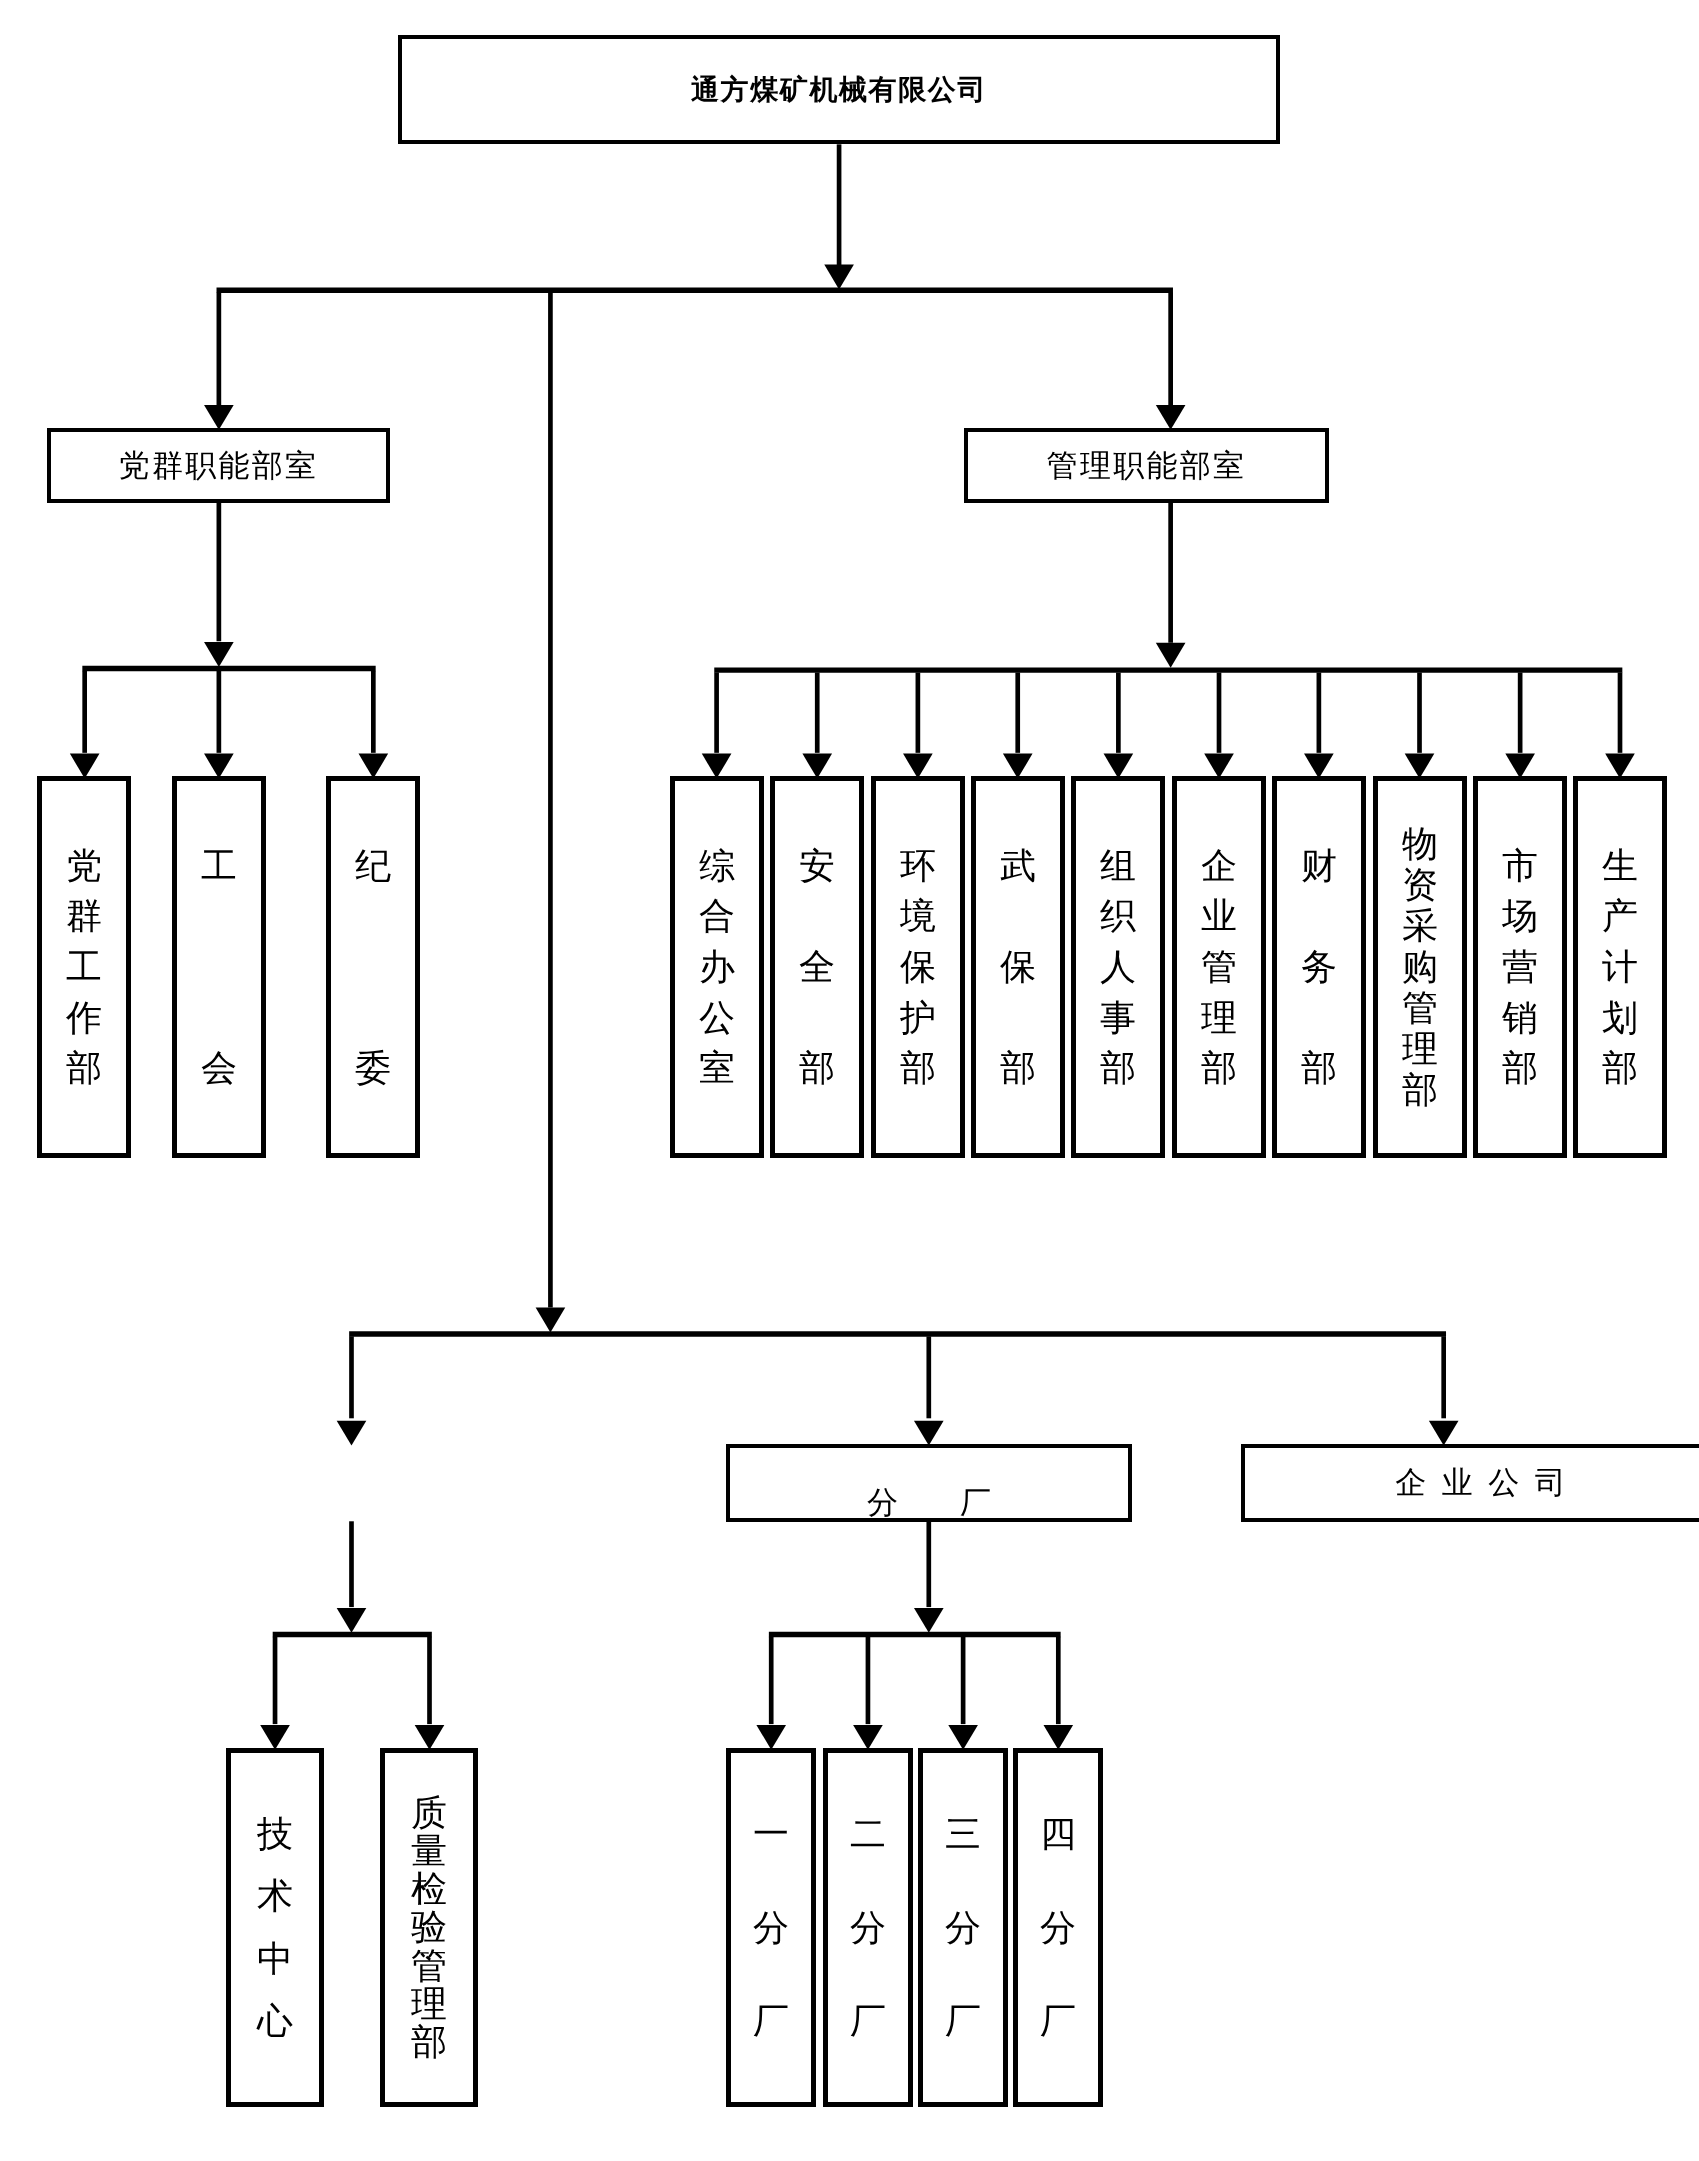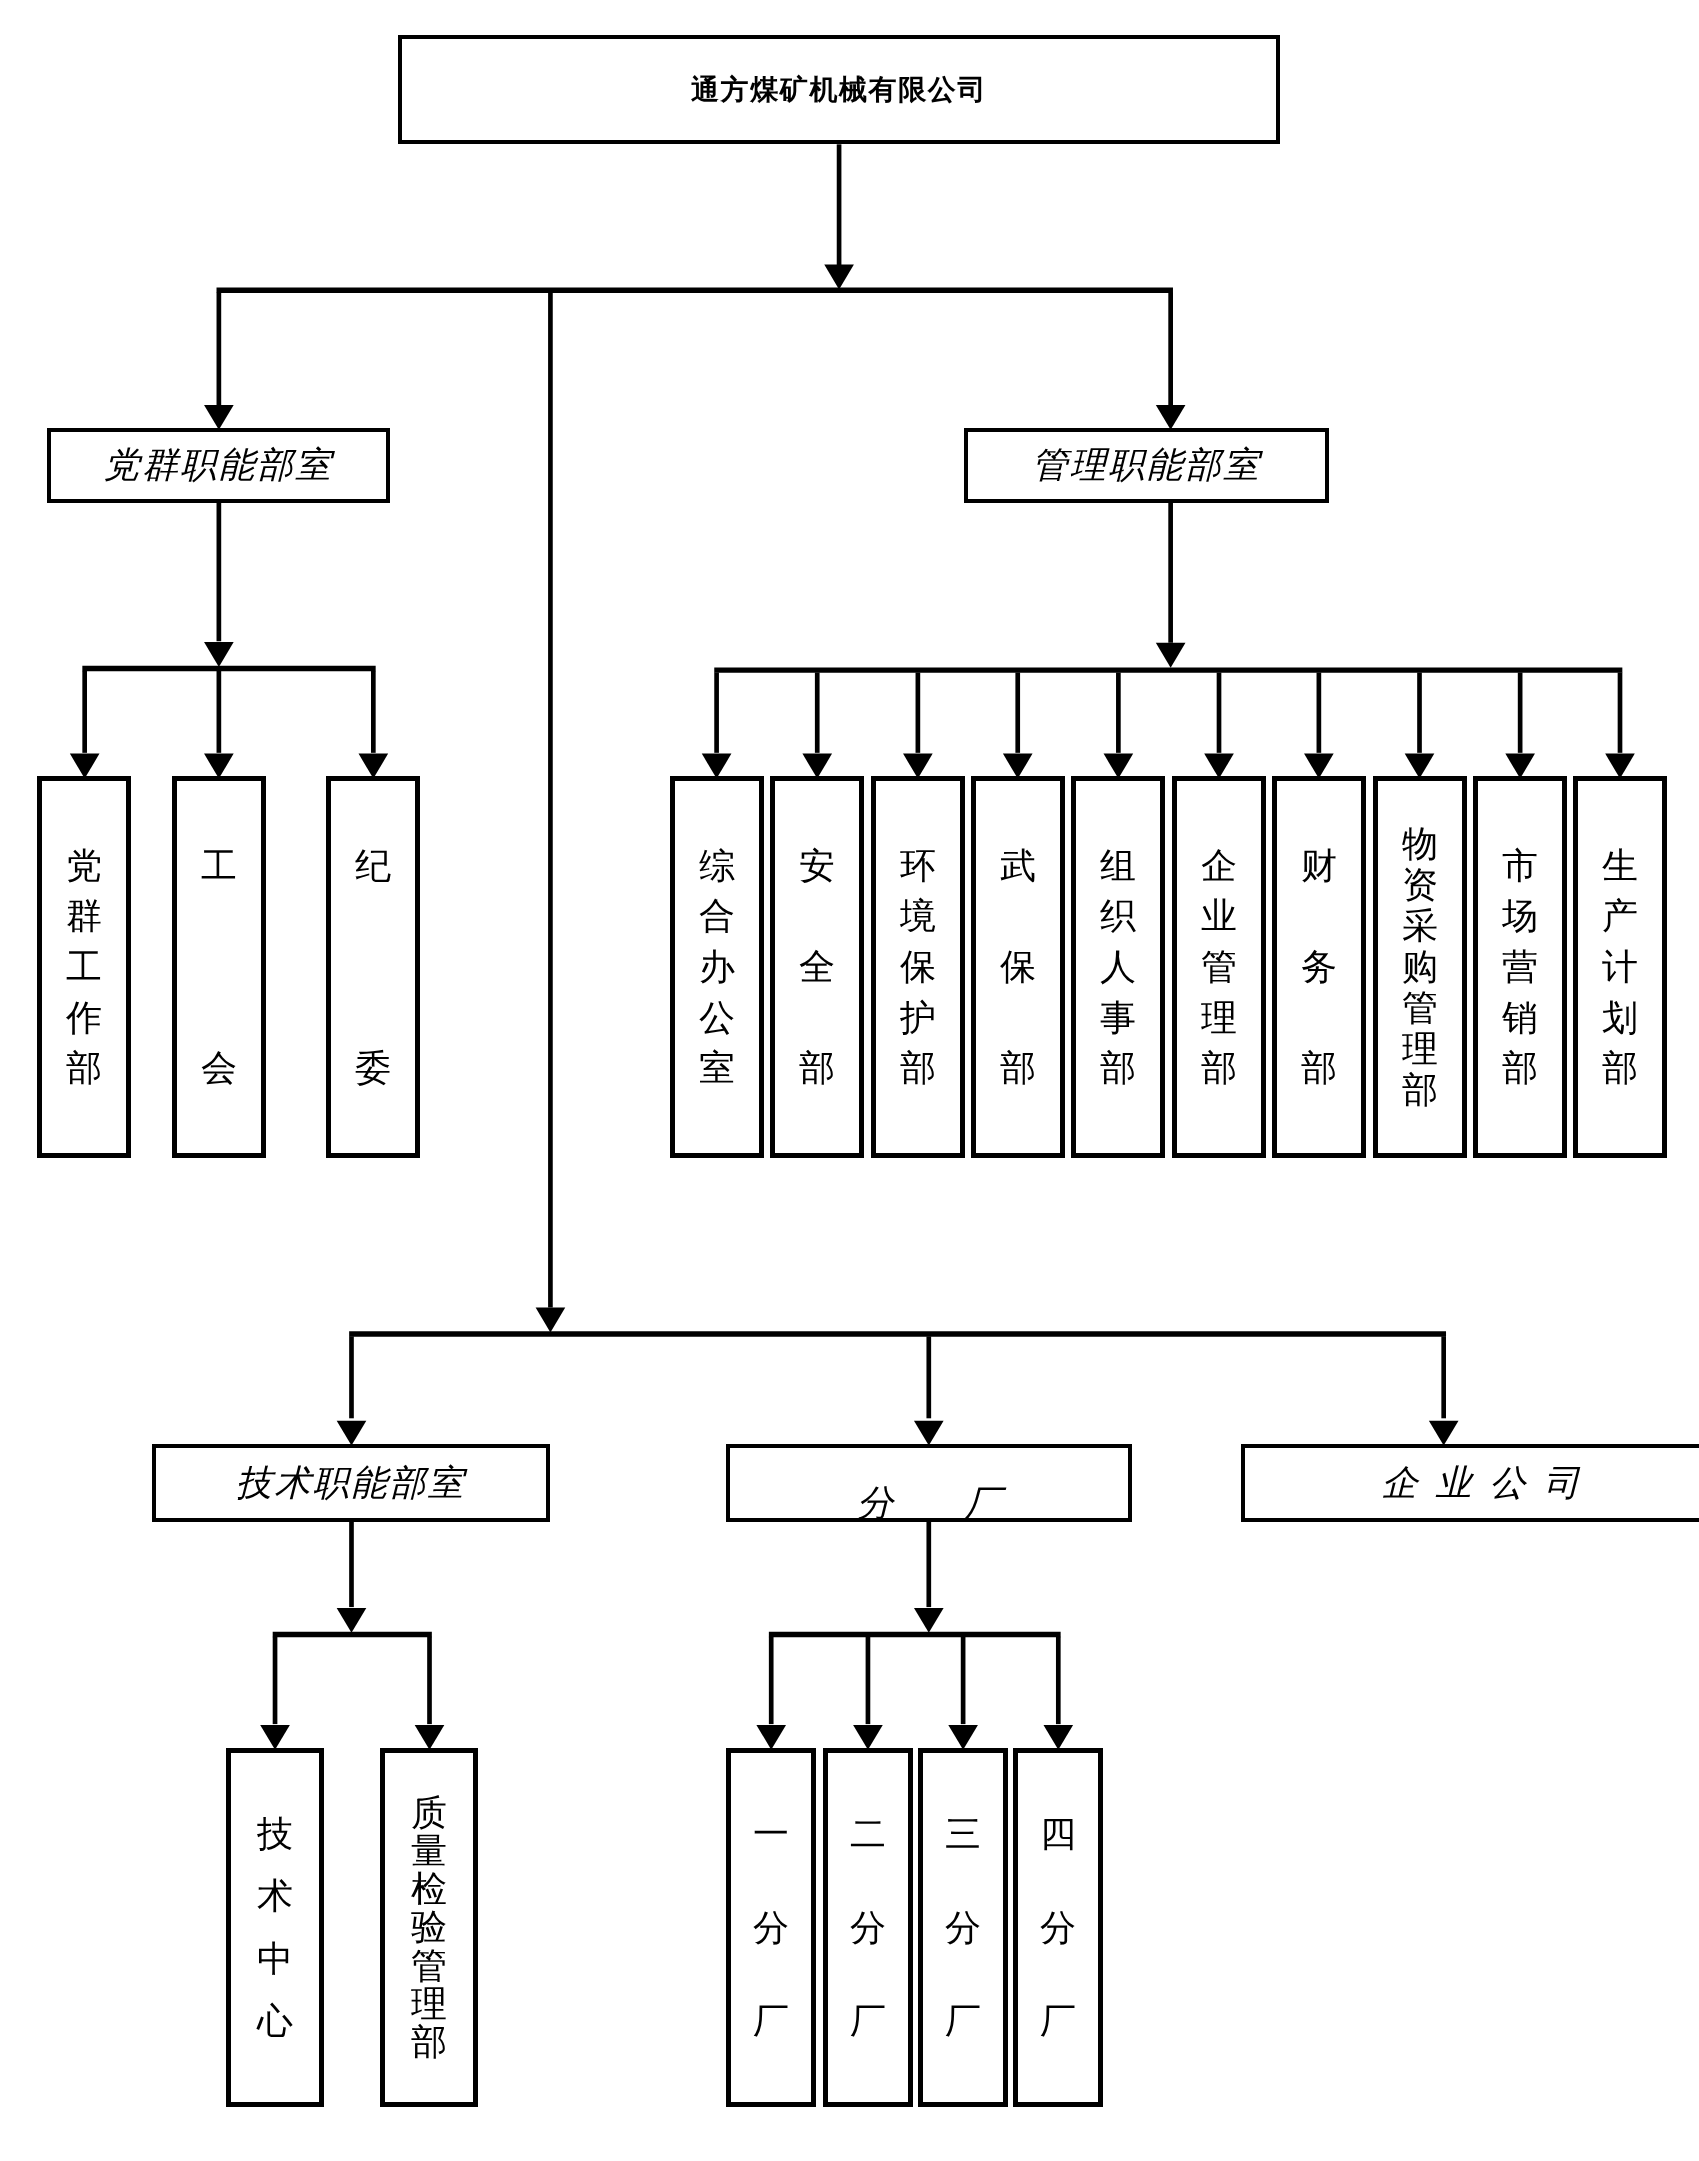--- a/index.html
+++ b/index.html
@@ -7,21 +7,21 @@
   .stage{
     position:relative;width:1700px;height:2161px;background:#ffffff;
     font-family:"DejaVu Sans","Liberation Sans",sans-serif;color:#000000;
   }
   .connectors{position:absolute;left:0;top:0;width:1700px;height:2161px;}
   .box{
     position:absolute;background:#ffffff;border:4.7px solid #000000;
     box-sizing:border-box;display:flex;align-items:center;justify-content:center;
   }
   .vbox{border-width:5.5px;}
-  .hbox span{font-size:36px;letter-spacing:2.3px;white-space:nowrap;font-style:italic;}
+  .hbox span{font-size:31px;letter-spacing:2.3px;white-space:nowrap;}
   .title-box span{font-size:28px;font-weight:bold;letter-spacing:1.6px;}
   .ls-wide span{letter-spacing:2em;padding-left:2em;margin-top:40px;}
   .ls-med span{letter-spacing:0.5em;padding-left:0.5em;}
   .vtext{
     position:absolute;left:0;right:0;top:18%;bottom:18%;
     display:flex;flex-direction:column;align-items:center;justify-content:space-between;
     font-size:36px;line-height:1;
   }
   .vtext.tight{top:12%;bottom:12%;}
 </style>
@@ -228,23 +228,20 @@
   <div class="box vbox" style="left:1573px;top:776px;width:94px;height:382px">
     <div class="vtext">
         <span>生</span>
         <span>产</span>
         <span>计</span>
         <span>划</span>
         <span>部</span>
       </div>
   </div>
 
-  <div class="box hbox" style="left:152px;top:1444px;width:398px;height:78px">
-    <span>技术职能部室</span>
-  </div>
   <div class="box hbox ls-wide" style="left:726px;top:1444px;width:406px;height:78px">
     <span>分厂</span>
   </div>
   <div class="box hbox ls-med" style="left:1241px;top:1444px;width:479px;height:78px">
     <span>企业公司</span>
   </div>
 
   <div class="box vbox" style="left:226px;top:1748px;width:98px;height:359px">
     <div class="vtext">
         <span>技</span>

